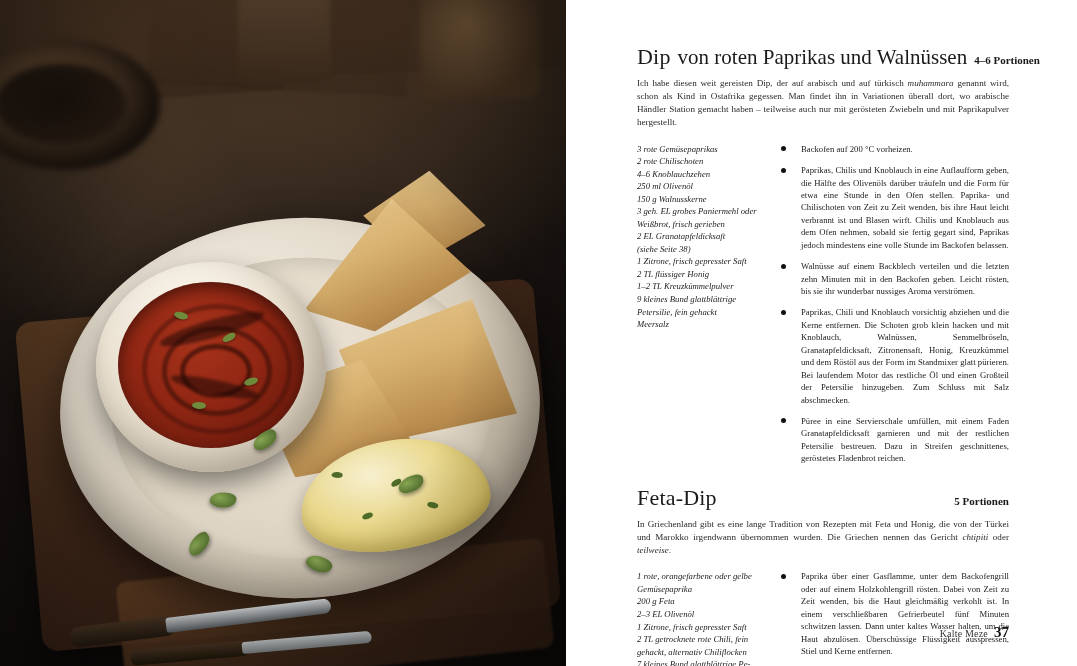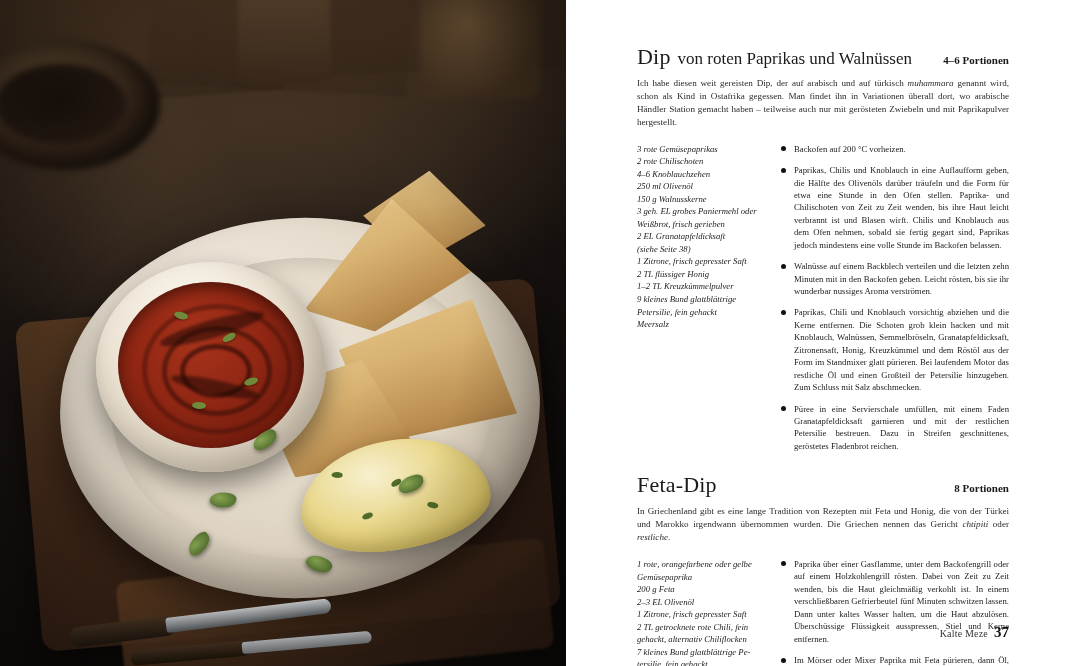--- a/index.html
+++ b/index.html
@@ -290,21 +290,21 @@
     margin: 0 0 7px 0;
   }
   .title-main {
     font-family: "Liberation Serif", serif;
     font-size: 22px;
     letter-spacing: .2px;
     color: #1a1a1a;
   }
   .title-sub {
     font-family: "Liberation Serif", serif;
-    font-size: 17px;
+    font-size: 21px;
     color: #1a1a1a;
   }
   .portions {
     margin-left: auto;
     font-family: "Liberation Serif", serif;
     font-size: 11px;
     font-weight: bold;
     color: #1a1a1a;
     padding-bottom: 1px;
     text-align: center;
@@ -336,21 +336,21 @@
   }
   .col-steps {
     flex: 1 1 auto;
     font-size: 8.7px;
     line-height: 1.43;
     color: #222;
     text-align: justify;
   }
   .step {
     position: relative;
-    padding-left: 13px;
+    padding-left: 20px;
     margin-bottom: 9px;
   }
   .step:last-child { margin-bottom: 0; }
   .step .bullet {
     position: absolute;
     left: 0; top: 3.5px;
     width: 5px; height: 5px;
     border-radius: 50%;
     background: #111;
   }
@@ -490,23 +490,23 @@
               <span class="bullet"></span>
               <span>Püree in eine Servierschale umfüllen, mit einem Faden Granatapfeldicksaft garnieren und mit der restlichen Petersilie bestreuen. Dazu in Streifen geschnittenes, geröstetes Fladenbrot reichen.</span>
             </div>
           </div>
         </div>
       </div>
 
       <div class="section2">
         <div class="recipe-title">
           <span class="title-main">Feta-Dip</span>
-          <span class="portions">8 Portionen</span>
+          <span class="portions">5 Portionen</span>
         </div>
-        <p class="intro">In Griechenland gibt es eine lange Tradition von Rezepten mit Feta und Honig, die von der Türkei und Marokko irgendwann übernommen wurden. Die Griechen nennen das Gericht <i>chtipiti</i> oder <i>restliche</i>.</p>
+        <p class="intro">In Griechenland gibt es eine lange Tradition von Rezepten mit Feta und Honig, die von der Türkei und Marokko irgendwann übernommen wurden. Die Griechen nennen das Gericht <i>chtipiti</i> oder <i>teilweise</i>.</p>
         <div class="cols">
           <div class="col-ing">
             <div class="ing">1 rote, orangefarbene oder gelbe</div>
             <div class="ing ind">Gemüsepaprika</div>
             <div class="ing">200 g Feta</div>
             <div class="ing">2–3 EL Olivenöl</div>
             <div class="ing">1 Zitrone, frisch gepresster Saft</div>
             <div class="ing">2 TL getrocknete rote Chili, fein</div>
             <div class="ing ind">gehackt, alternativ Chiliflocken</div>
             <div class="ing">7 kleines Bund glattblättrige Pe-</div>

